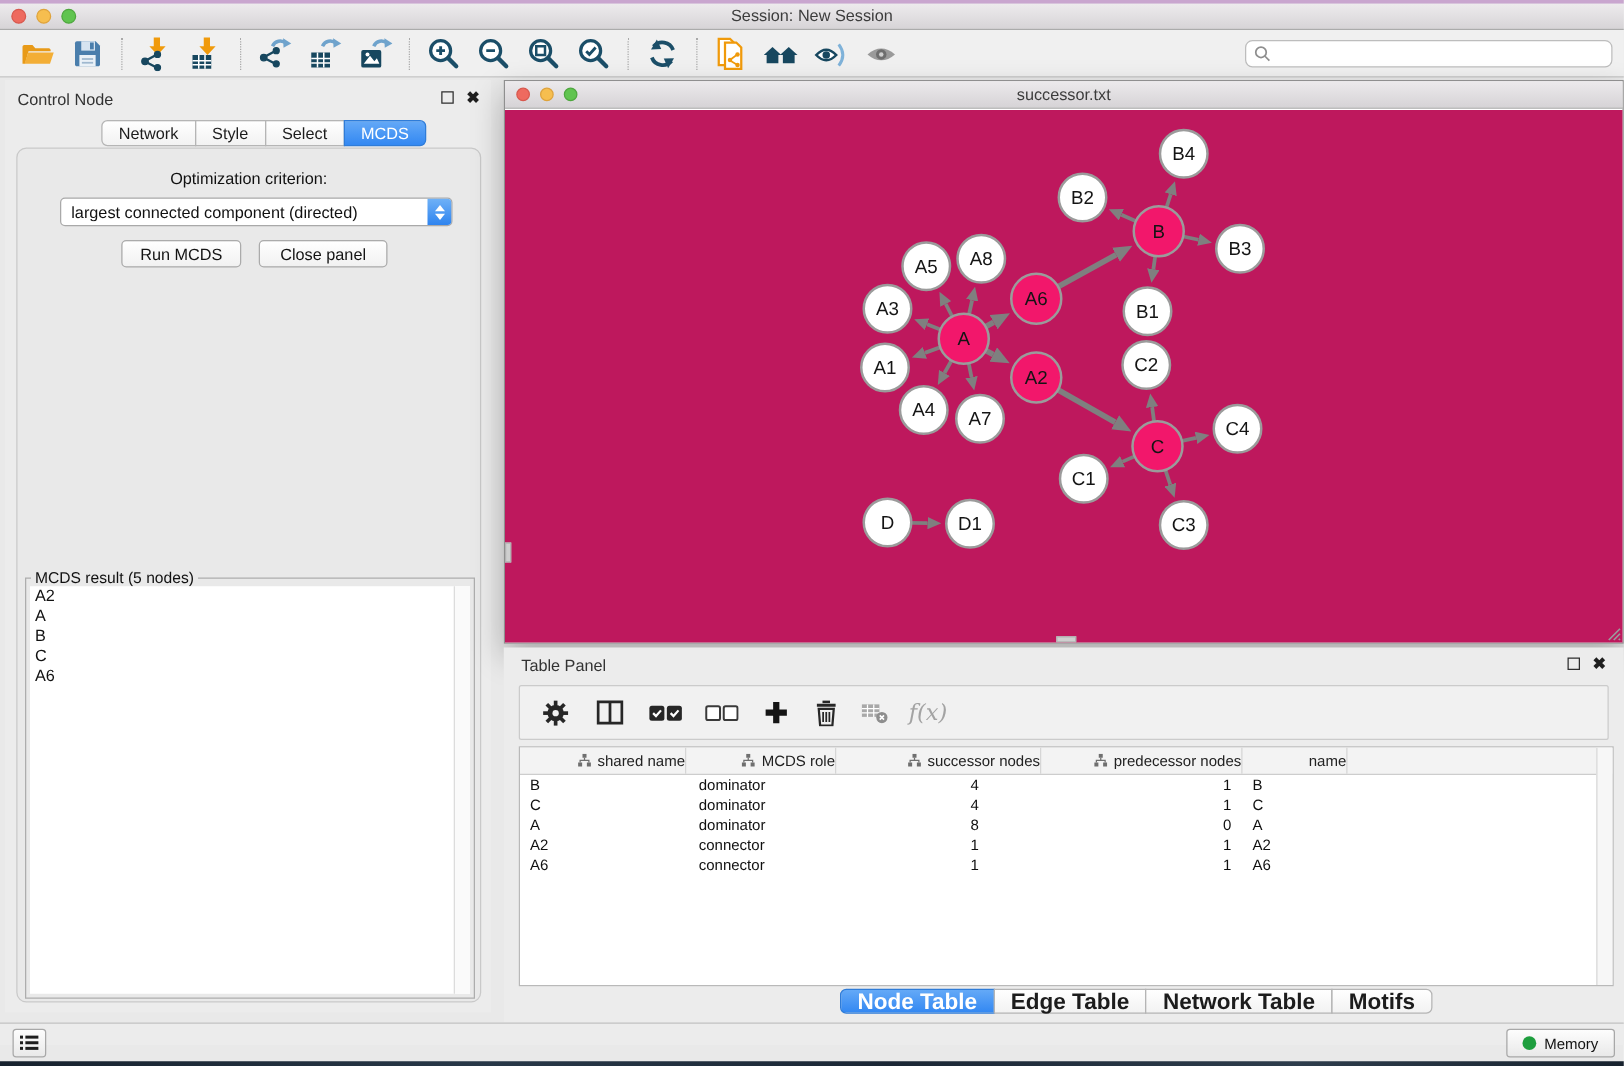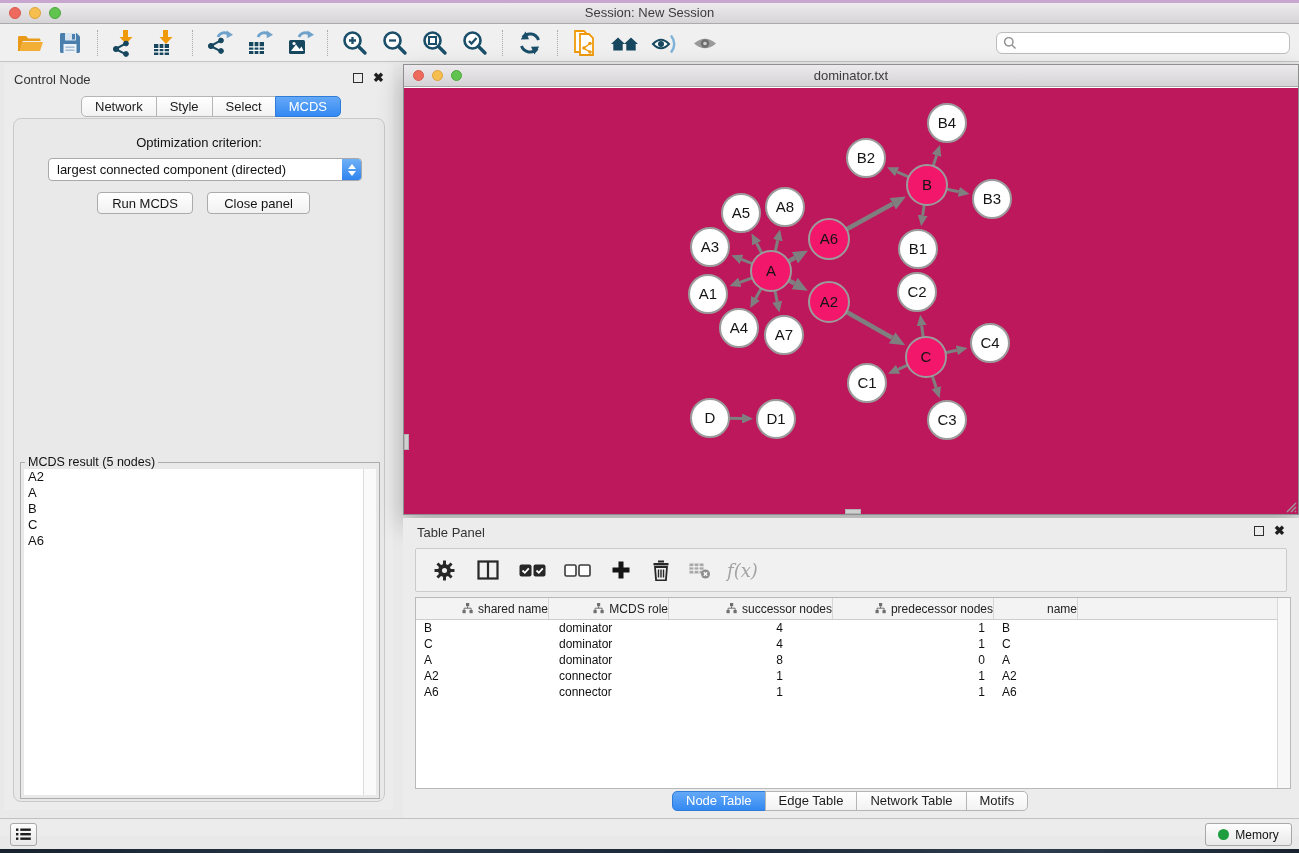--- a/index.html
+++ b/index.html
@@ -87,21 +87,21 @@
   .tbl-header { display:flex; height:22px; background:#F3F3F3; border-bottom:1px solid #CDCDCD; }
   .th { display:flex; align-items:center; justify-content:flex-end; gap:5px; font-size:12px; color:#222;
     border-right:1px solid #D6D6D6; height:100%; }
   .th-spacer { flex:1; }
   .tr { display:flex; height:16px; align-items:center; font-size:12px; color:#101010; }
   .td { height:100%; line-height:16px; white-space:nowrap; overflow:hidden; }
   .td.al { text-align:left; }
   .td.ar { text-align:right; }
   .tbl-scroll { position:absolute; right:0; top:0; bottom:0; width:13px; background:#F7F7F7; border-left:1px solid #D8D8D8; }
   #table-tabs { position:absolute; left:269px; top:273px; }
-  #table-tabs .seg-tab { height:20px; line-height:18px; font-size:13px; }
+  #table-tabs .seg-tab { height:20px; line-height:18px; font-size:18px;font-weight:bold; }
 
   
   .statusbar { position:absolute; left:0; top:818px; width:100%; height:18px; background:#ECECEC; border-top:1px solid #C1C1C1; }
   .status-btn { position:absolute; top:4px; height:23px; background:linear-gradient(#FDFDFD,#E9E9E9);
     border:1px solid #A8A8A8; border-radius:3px; display:flex; align-items:center; justify-content:center; gap:6px; }
   .mem-dot { width:11px; height:11px; border-radius:50%; background:#1E9E3E; }
   .mem-label { font-size:12px; color:#111; }
   .bottom-strip { position:absolute; left:0; top:849px; width:100%; height:4px;
     background:linear-gradient(90deg,#17222E,#283848 30%,#1B2735 55%,#2E3D4C 80%,#17222E); }
 </style>
@@ -317,21 +317,21 @@
     </div>
   </div>
 
   <div class="net-window">
     <div class="net-titlebar">
       <div class="lights small" style="top:5px;">
         <div class="light red"></div>
         <div class="light yellow"></div>
         <div class="light green"></div>
       </div>
-      <div class="title-text">dominator.txt</div>
+      <div class="title-text">successor.txt</div>
     </div>
     <div class="net-canvas">
       <svg id="graph-svg" width="894" height="427" viewBox="0 0 894 427">
           <defs>
             <marker id="ar" markerUnits="userSpaceOnUse" markerWidth="11" markerHeight="10" refX="0" refY="5" orient="auto">
               <path d="M0 0 L11 5 L0 10 z" fill="#7F7F7F"></path>
             </marker>
             <marker id="arB" markerUnits="userSpaceOnUse" markerWidth="15" markerHeight="13" refX="0" refY="6.5" orient="auto">
               <path d="M0 0 L15 6.5 L0 13 z" fill="#7F7F7F"></path>
             </marker>

